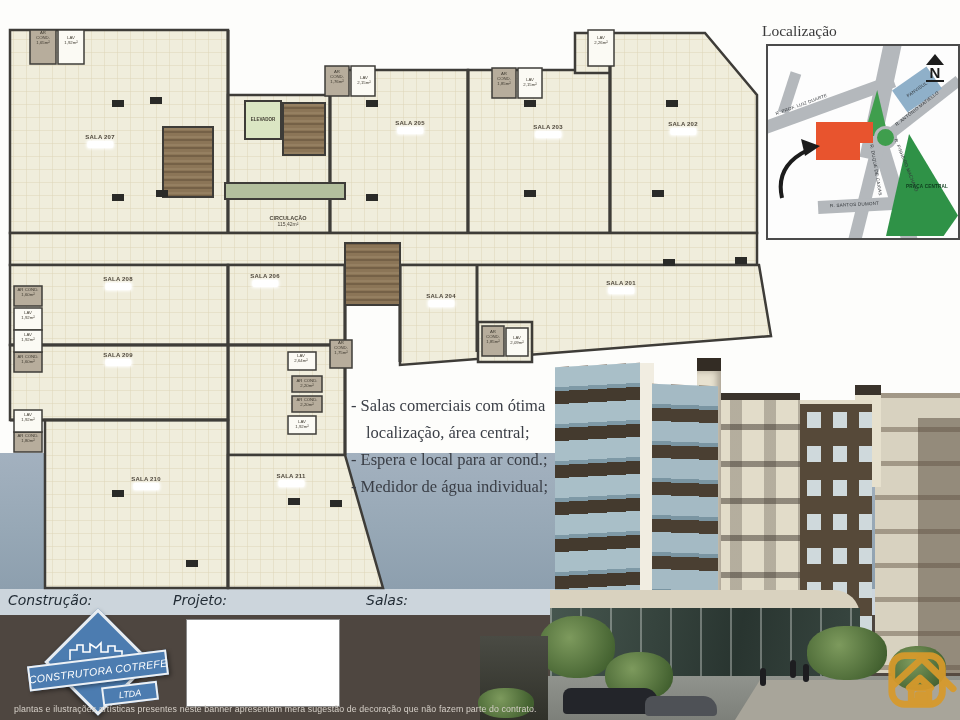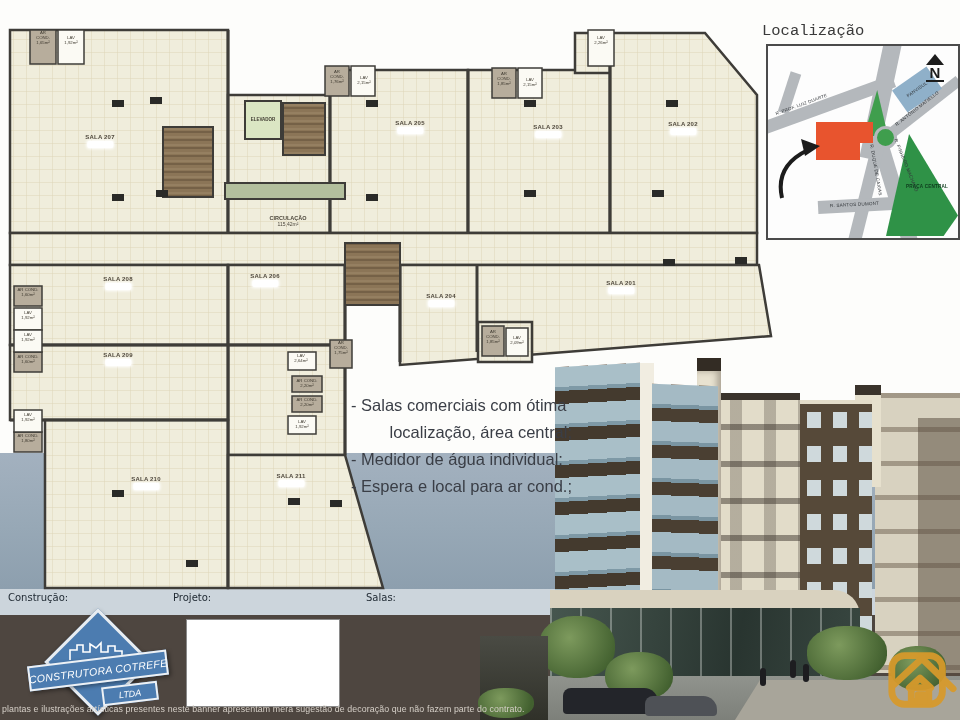--- a/index.html
+++ b/index.html
@@ -20,25 +20,25 @@
                    margin:1px auto 0;box-shadow:0 0 3px 1px #ffffff;border-radius:2px;}
   .sm-lbl{position:absolute;z-index:4;transform:translate(-50%,0);font-size:4.3px;line-height:1.15;
           color:#3f3a30;text-align:center;white-space:pre-line;}
   .circ-lbl{position:absolute;z-index:4;transform:translate(-50%,-50%);text-align:center;
             font-size:5.5px;color:#4b453a;font-weight:bold;}
   .circ-lbl small{display:block;font-size:5px;font-weight:normal;}
   .elev-lbl{position:absolute;z-index:4;transform:translate(-50%,-50%);font-size:4.5px;color:#3f3a30;font-weight:bold;}
 
   
   .bullets{position:absolute;left:351px;top:392px;z-index:6;color:#3a3e46;
-           font-family:Liberation Sans, sans-serif;font-size:16.5px;line-height:27px;}
-  .bullets .b-ind{padding-left:15px;text-align:right;}
-
-  
-  .loc-title{position:absolute;left:762px;top:22px;z-index:6;font-family:Liberation Mono, monospace;
+           font-family:Liberation Serif, serif;font-size:16.5px;line-height:27px;}
+  .bullets .b-ind{padding-left:15px;}
+
+  
+  .loc-title{position:absolute;left:762px;top:22px;z-index:6;font-family:Liberation Serif, serif;
              font-size:15.5px;color:#3a3a3a;}
   .map-box{position:absolute;left:766px;top:44px;width:190px;height:192px;z-index:6;
            background:#fdfdfd;border:2px solid #4b4b4b;overflow:hidden;}
   .road{position:absolute;background:#b4b8bc;}
   .map-lbl{position:absolute;font-size:4.6px;color:#33373b;white-space:nowrap;letter-spacing:.2px;}
   .north{position:absolute;right:14px;top:8px;text-align:center;color:#1c1c1c;}
   .north .tri{width:0;height:0;border-left:9px solid transparent;border-right:9px solid transparent;
               border-bottom:11px solid #1c1c1c;margin:0 auto;}
   .north .n{font-size:15px;font-weight:bold;border-bottom:2px solid #1c1c1c;line-height:15px;}
   .median{position:absolute;left:96px;top:44px;width:24px;height:46px;background:#3f9e4d;
@@ -46,24 +46,24 @@
   .roundabout{position:absolute;left:106px;top:80px;width:17px;height:17px;border-radius:50%;
               background:#3f9e4d;border:3px solid #b4b8bc;}
   .praca{position:absolute;left:118px;top:88px;width:72px;height:102px;background:#2f9247;
          clip-path:polygon(32% 0,100% 80%,80% 100%,0 100%);}
   .panvisul{position:absolute;left:128px;top:30px;width:42px;height:27px;background:#8fb0c9;
             transform:rotate(-35deg);display:flex;align-items:center;justify-content:center;}
   .redbld{position:absolute;background:#e8542e;}
 
   
   .foot-lbl{position:absolute;top:592px;z-index:7;font-family:"DejaVu Sans","Liberation Sans",sans-serif;
-            font-size:10px;color:#222c35;}
+            font-size:14px;color:#222c35;font-style:italic;}
   .white-box{position:absolute;left:186px;top:619px;width:152px;height:86px;z-index:7;
              background:#ffffff;border:1px solid #8a8a8a;}
-  .disclaimer{position:absolute;left:2px;top:704px;width:700px;z-index:9;
+  .disclaimer{position:absolute;left:14px;top:704px;width:700px;z-index:9;
               font-size:8.8px;color:#d6d0c8;letter-spacing:.1px;}
   .logo{position:absolute;left:22px;top:616px;width:150px;height:102px;z-index:8;}
   .logo .diamond{position:absolute;left:38px;top:8px;width:70px;height:70px;transform:rotate(45deg);
                  background:#4c7cb0;border:3px solid #e8edf2;box-shadow:2px 2px 5px rgba(0,0,0,.45);}
   .logo .skyline{position:absolute;left:46px;top:24px;z-index:2;}
   .logo .ribbon{position:absolute;left:6px;top:42px;width:136px;height:21px;transform:rotate(-7deg);z-index:3;
                 background:#4c7cb0;border:2px solid #edf1f5;box-shadow:2px 2px 4px rgba(0,0,0,.4);
                 display:flex;align-items:center;justify-content:center;
                 color:#fff;font-style:italic;font-size:10.5px;letter-spacing:.3px;white-space:nowrap;}
   .logo .ribbon2{position:absolute;left:80px;top:68px;width:52px;height:15px;transform:rotate(-7deg);z-index:3;
@@ -308,22 +308,22 @@
     <div class="person p1"></div>
     <div class="person p2"></div>
     <div class="person p3"></div>
   </div>
   <div class="annex"></div>
   <div class="annex-bush"></div>
 
   <div class="bullets">
     <div>- Salas comerciais com ótima</div>
     <div class="b-ind">localização, área central;</div>
+    <div>- Espera e local para ar cond.;</div>
     <div>- Medidor de água individual;</div>
-    <div>- Espera e local para ar cond.;</div>
   </div>
 
   <div class="loc-title">Localização</div>
   <div class="map-box">
     <div class="road" style="left:-8px;top:52px;width:138px;height:13px;transform:rotate(-20deg)"></div>
     <div class="road" style="left:16px;top:26px;width:11px;height:42px;transform:rotate(18deg)"></div>
     <div class="road" style="left:104px;top:-8px;width:18px;height:122px;transform:rotate(12deg)"></div>
     <div class="road" style="left:118px;top:84px;width:16px;height:118px;transform:rotate(-17deg)"></div>
     <div class="road" style="left:92px;top:92px;width:13px;height:110px;transform:rotate(14deg)"></div>
     <div class="road" style="left:115px;top:55px;width:85px;height:11px;transform:rotate(-38deg)"></div>

